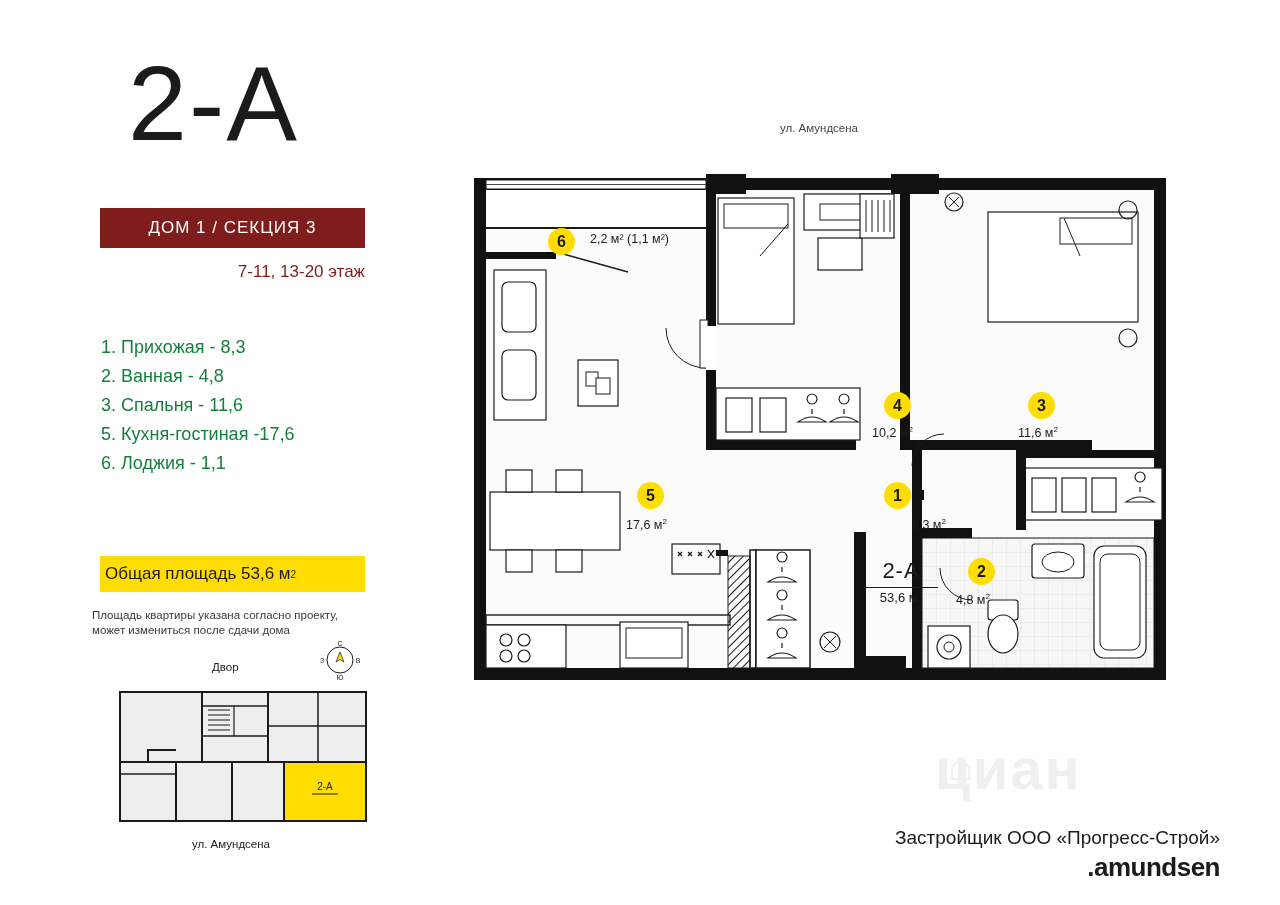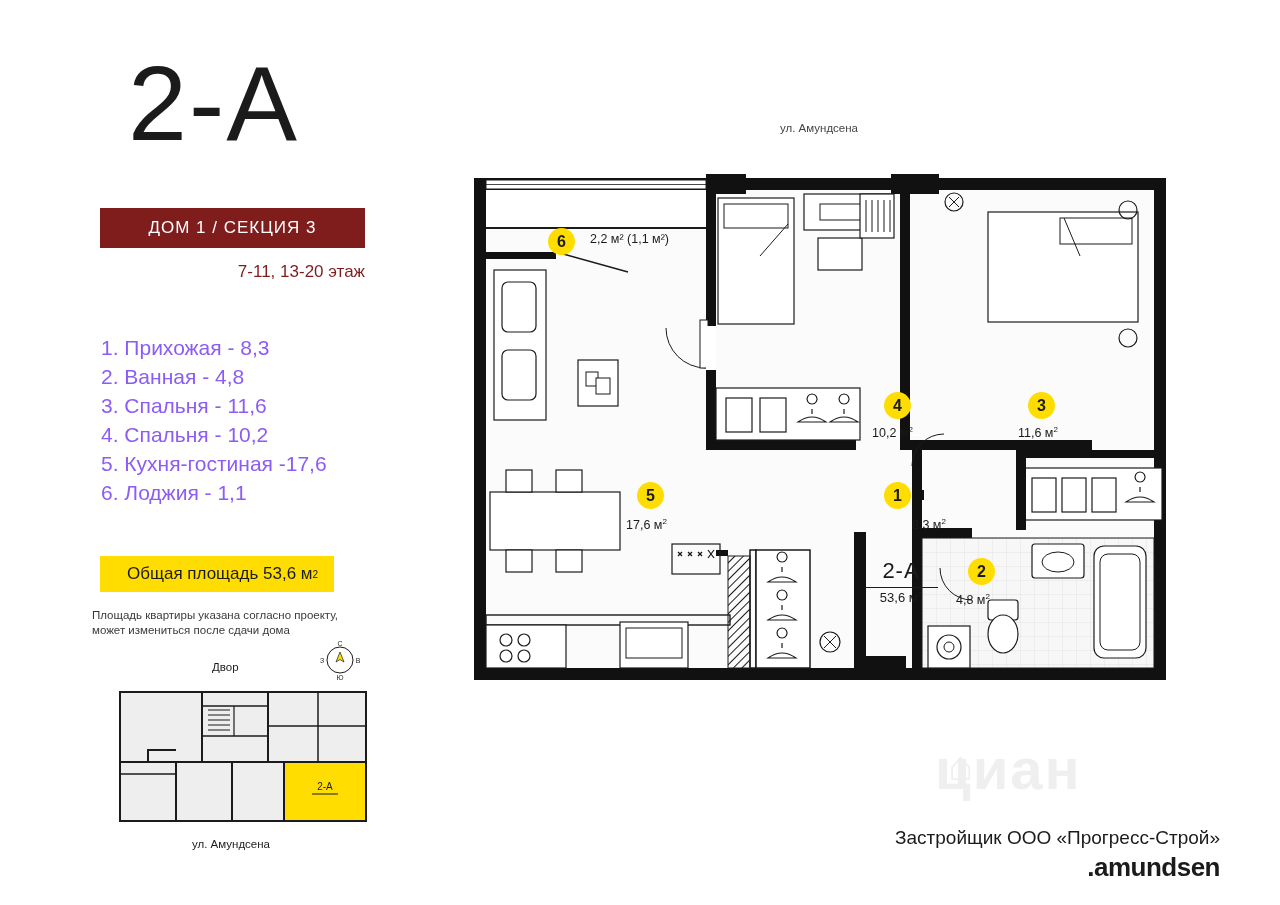--- a/index.html
+++ b/index.html
@@ -48,35 +48,35 @@
     position: absolute;
     left: 100px; top: 262px;
     width: 265px;
     text-align: right;
     font-size: 17px;
     color: #7f1d1d;
   }
   #rooms-list {
     position: absolute;
     left: 101px; top: 333px;
-    font-size: 21px;
+    font-size: 18px;
     line-height: 29px;
-    color: #8b5cf6;
+    color: #15803d;
   }
   #rooms-list .room-row { white-space: nowrap; }
   #rooms-list .room-idx { display: inline-block; }
 
   #total-area-badge {
     position: absolute;
     left: 100px; top: 556px;
-    width: 234px; height: 36px;
+    width: 265px; height: 36px;
     background: #ffdd00;
     display: flex;
     align-items: center;
-    padding-left: 27px;
+    padding-left: 5px;
     box-sizing: border-box;
     font-size: 17px;
     color: #1b1b1b;
   }
   #total-area-badge sup { font-size: 10px; }
   #disclaimer {
     position: absolute;
     left: 92px; top: 608px;
     width: 280px;
     font-size: 11.5px;
@@ -213,24 +213,20 @@
       <span class="room-idx">1.</span>
       <span>Прихожая - 8,3</span>
     </div>
     <div class="room-row">
       <span class="room-idx">2.</span>
       <span>Ванная - 4,8</span>
     </div>
     <div class="room-row">
       <span class="room-idx">3.</span>
       <span>Спальня - 11,6</span>
-    </div>
-    <div class="room-row">
-      <span class="room-idx">4.</span>
-      <span>Спальня - 10,2</span>
     </div>
     <div class="room-row">
       <span class="room-idx">5.</span>
       <span>Кухня-гостиная -17,6</span>
     </div>
     <div class="room-row">
       <span class="room-idx">6.</span>
       <span>Лоджия - 1,1</span>
     </div>
   </div>

